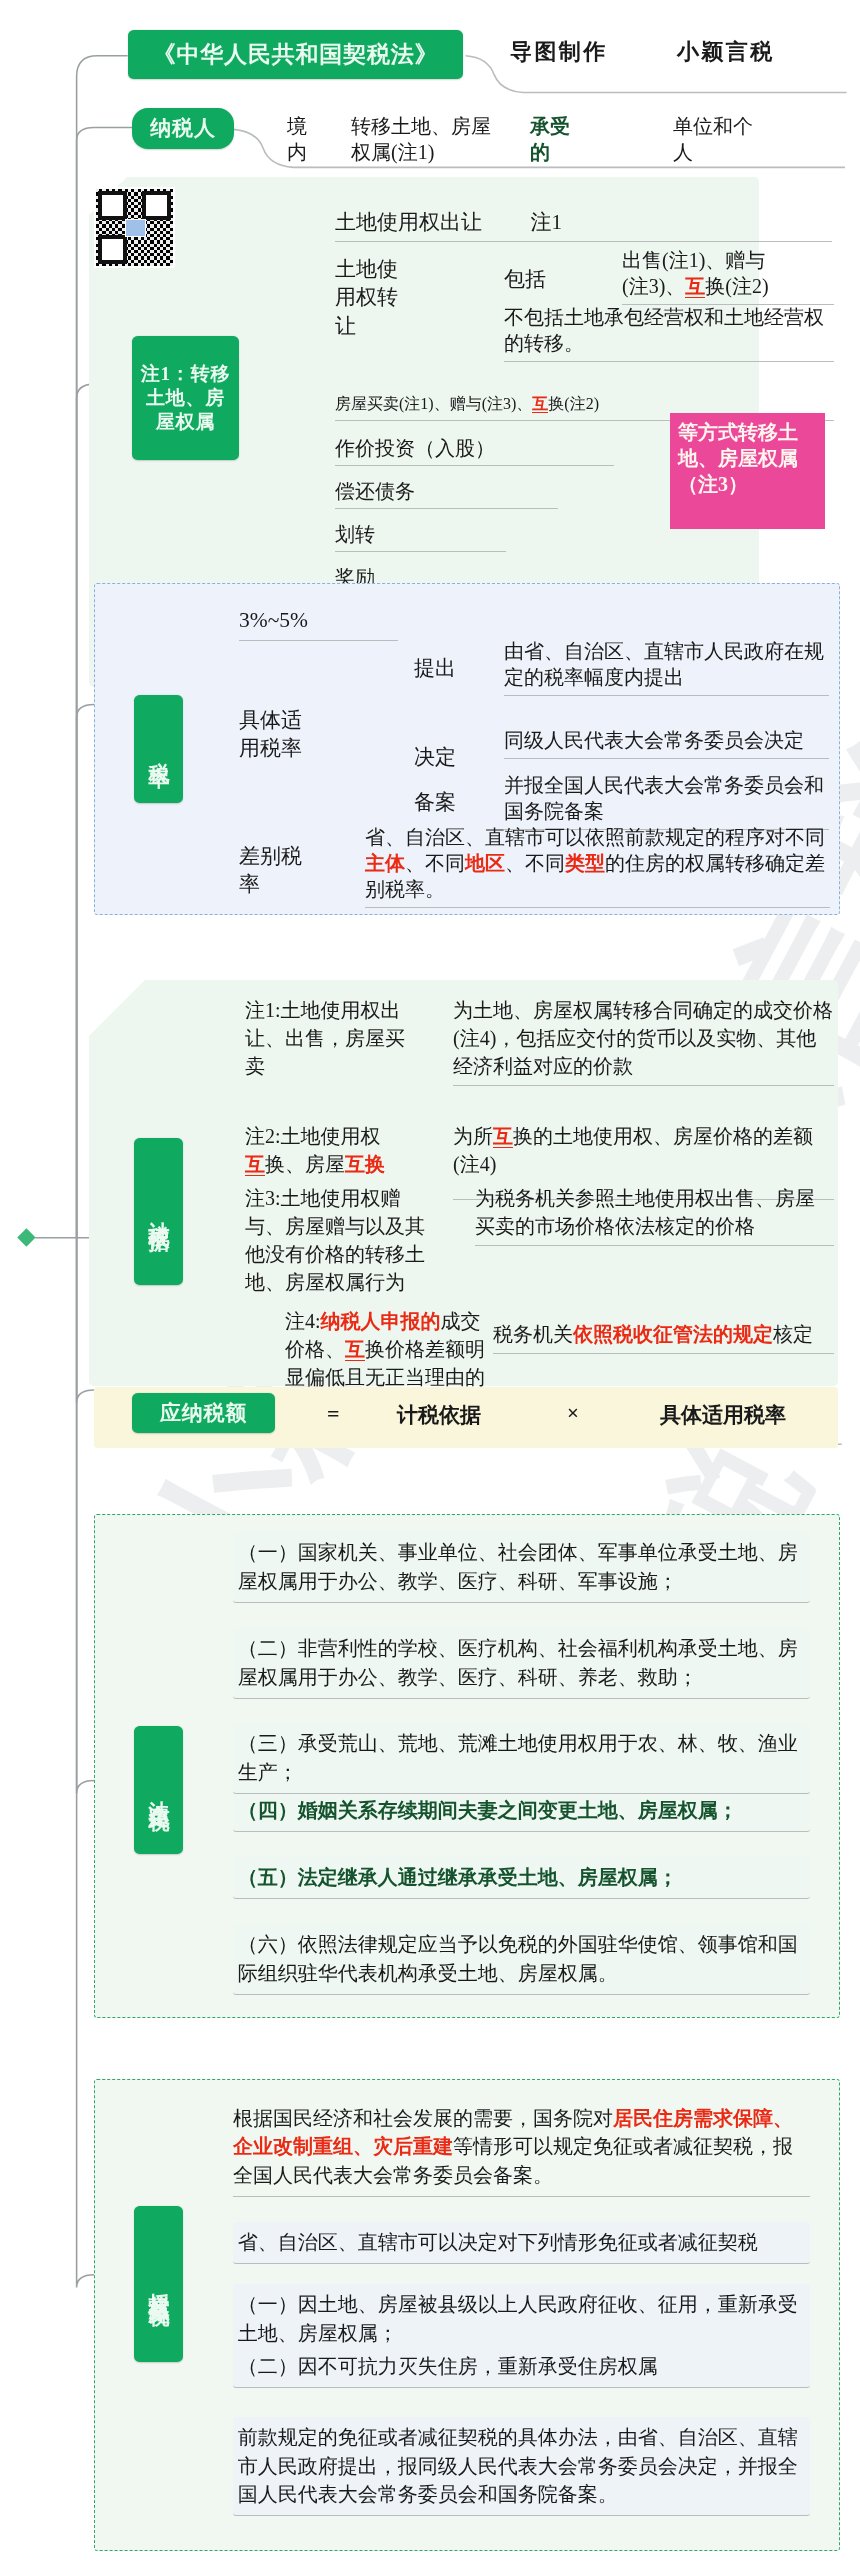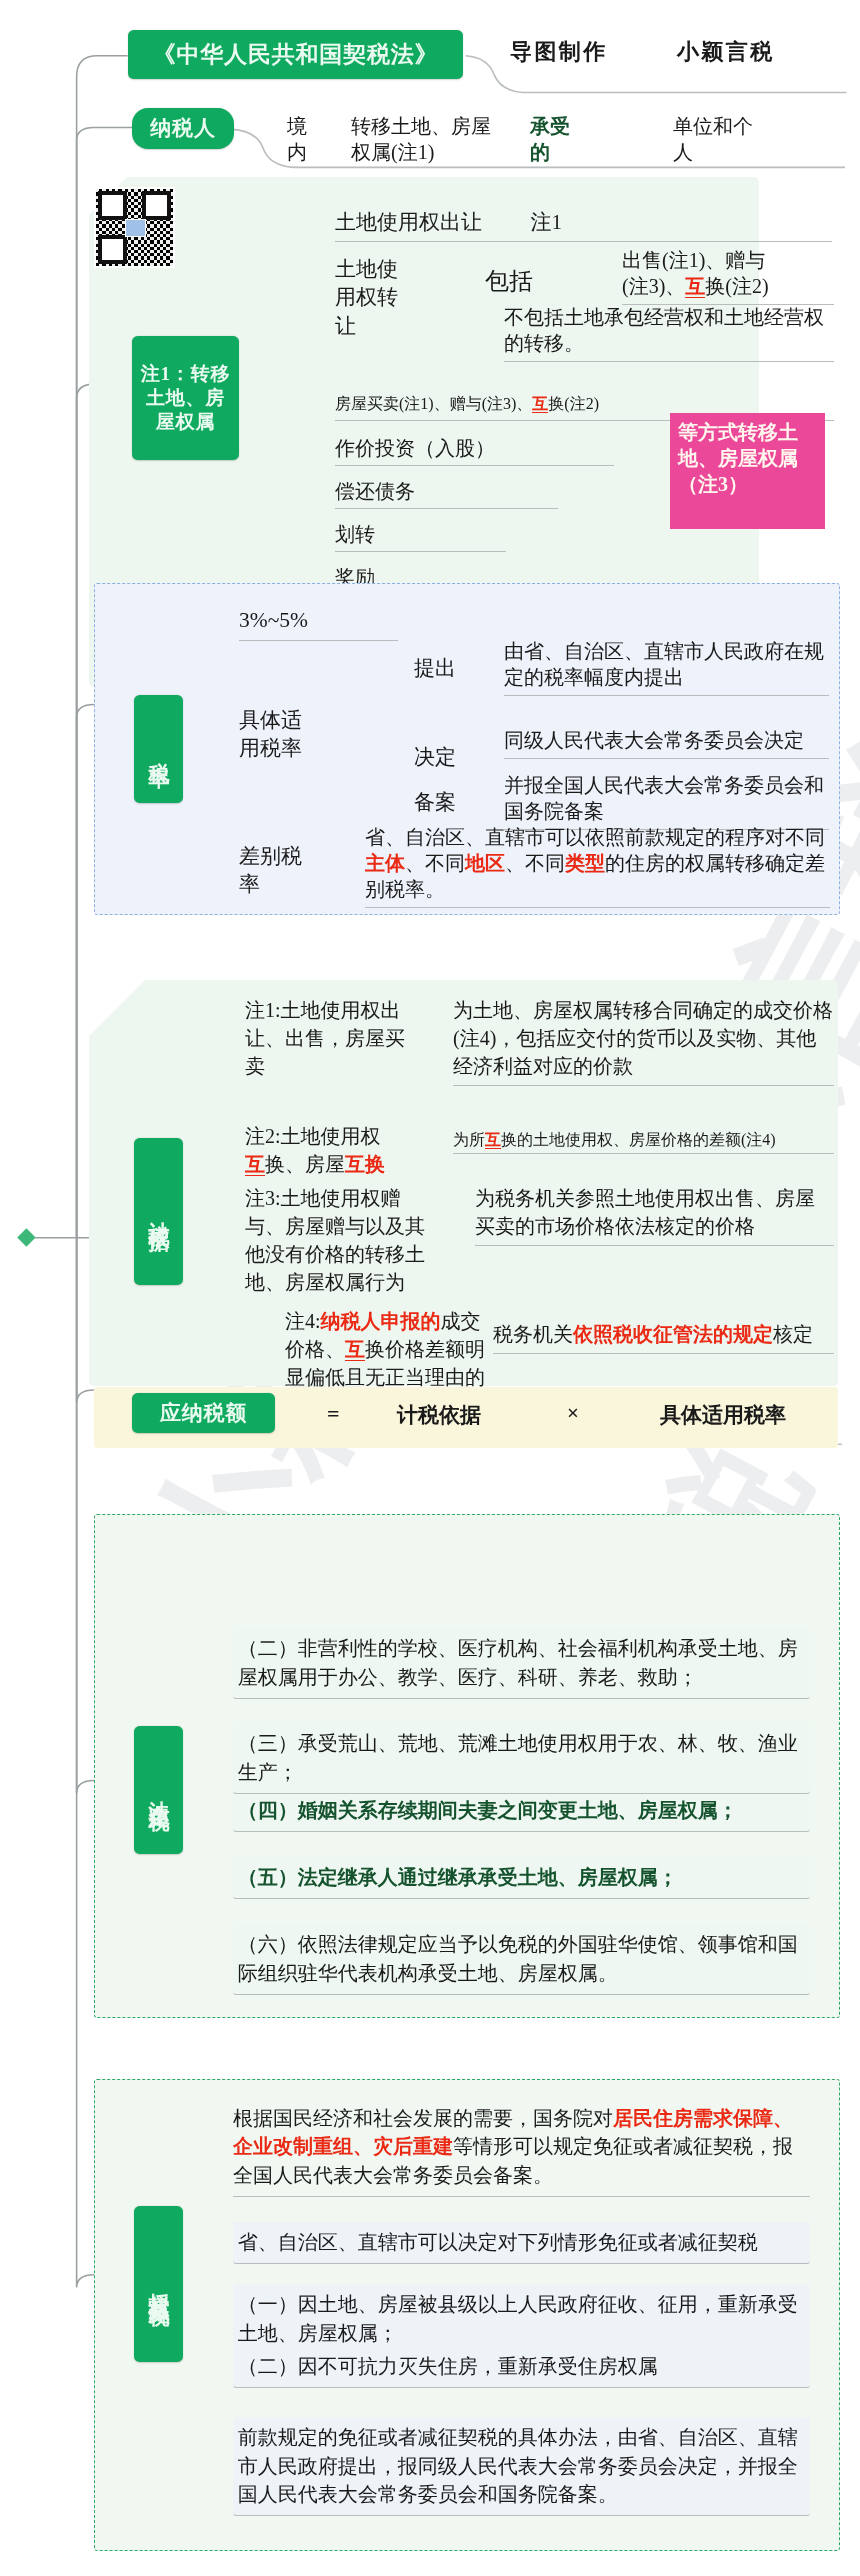--- a/index.html
+++ b/index.html
@@ -179,21 +179,21 @@
   </div>
 
   <div class="leaf ul" style="left:335px;top:209px;width:497px;font-size:21px;padding-bottom:4.8px;">
     <span>土地使用权出让</span>
     <span style="display:inline-block;width:38px;"></span>
     <span>注1</span>
   </div>
 
   <div class="leaf" style="left:335px;top:255px;width:73px;font-size:21px;line-height:1.35;">土地使用权转让</div>
 
-  <div class="leaf" style="left:485px;top:266px;font-size:24px;">包括</div>
+  <div class="leaf" style="left:504px;top:266px;font-size:21px;">包括</div>
   <div class="leaf ul" style="left:622px;top:247px;width:212px;font-size:20px;padding-bottom:4.8px;">
     <span>出售(注1)、赠与</span><br>
     <span>(注3)、</span><span class="redb uline">互</span><span>换(注2)</span>
   </div>
   <div class="leaf ul" style="left:504px;top:304px;width:330px;font-size:20px;padding-bottom:4.8px;">不包括土地承包经营权和土地经营权的转移。</div>
 
   <div class="leaf ul" style="left:335px;top:394px;width:499px;font-size:16px;padding-bottom:4.8px;">
     <span>房屋买卖(注1)、赠与(注3)、</span><span class="redb uline">互</span><span>换(注2)</span>
   </div>
 
@@ -235,21 +235,21 @@
     <span>计税依据</span>
   </div>
 
   <div class="leaf" style="left:245px;top:996px;width:169px;font-size:20px;line-height:1.4;">注1:土地使用权出让、出售，房屋买卖</div>
   <div class="leaf ul" style="left:453px;top:996px;width:381px;font-size:20px;line-height:1.4;padding-bottom:4.8px;">为土地、房屋权属转移合同确定的成交价格(注4)，包括应交付的货币以及实物、其他经济利益对应的价款</div>
 
   <div class="leaf" style="left:245px;top:1122px;width:172px;font-size:20px;line-height:1.4;">
     <span>注2:土地使用权</span><br>
     <span class="redb uline">互</span><span>换、房屋</span><span class="redb">互换</span>
   </div>
-  <div class="leaf ul" style="left:453px;top:1122px;width:381px;font-size:16px;line-height:1.4;padding-bottom:2px;margin-top:7px;">
+  <div class="leaf ul" style="left:453px;top:1122px;width:381px;font-size:20px;line-height:1.4;padding-bottom:21px;">
     <span>为所</span><span class="redb uline">互</span><span>换的土地使用权、房屋价格的差额(注4)</span>
   </div>
 
   <div class="leaf" style="left:245px;top:1184px;width:194px;font-size:20px;line-height:1.4;">注3:土地使用权赠与、房屋赠与以及其他没有价格的转移土地、房屋权属行为</div>
   <div class="leaf ul" style="left:475px;top:1184px;width:359px;font-size:20px;line-height:1.4;padding-bottom:4.8px;">为税务机关参照土地使用权出售、房屋买卖的市场价格依法核定的价格</div>
 
   <div class="leaf" style="left:245px;top:1307px;width:202px;font-size:20px;line-height:1.4;margin-left:40px;">
     <span>注4:</span><span class="redb">纳税人申报的</span><span>成交价格、</span><span class="redb uline">互</span><span>换价格差额明显偏低且无正当理由的</span>
   </div>
   <div class="leaf ul" style="left:493px;top:1320px;width:341px;font-size:20px;line-height:1.4;padding-bottom:4.8px;">
@@ -264,20 +264,21 @@
   <div class="eq" style="left:397px;top:1401px;font-size:21px;">计税依据</div>
   <div class="eq" style="left:567px;top:1401px;font-size:21px;">×</div>
   <div class="eq" style="left:660px;top:1401px;font-size:21px;">具体适用税率</div>
 
   <div class="panel p-green" style="left:94px;top:1514px;width:744px;height:502px;"></div>
 
   <div class="gnode v" style="left:134px;top:1726px;width:49px;height:128px;font-size:21px;">
     <span>法定免税</span>
   </div>
 
+  <div class="leaf ul p-lightgreen" style="left:233px;top:1532px;width:577px;font-size:20px;line-height:1.42;padding:6.4px 4.8px;box-sizing:border-box;text-indent:0;">（一）国家机关、事业单位、社会团体、军事单位承受土地、房屋权属用于办公、教学、医疗、科研、军事设施；</div>
   <div class="leaf ul p-lightgreen" style="left:233px;top:1628px;width:577px;font-size:20px;line-height:1.42;padding:6.4px 4.8px;box-sizing:border-box;">（二）非营利性的学校、医疗机构、社会福利机构承受土地、房屋权属用于办公、教学、医疗、科研、养老、救助；</div>
   <div class="leaf ul p-lightgreen red" style="left:233px;top:1790px;width:577px;font-size:20px;line-height:1.42;padding:6.4px 4.8px;box-sizing:border-box;font-weight:bold;">（四）婚姻关系存续期间夫妻之间变更土地、房屋权属；</div>
   <div class="leaf ul p-lightgreen" style="left:233px;top:1723px;width:577px;font-size:20px;line-height:1.42;padding:6.4px 4.8px;box-sizing:border-box;">（三）承受荒山、荒地、荒滩土地使用权用于农、林、牧、渔业生产；</div>
   <div class="leaf ul p-lightgreen red" style="left:233px;top:1857px;width:577px;font-size:20px;line-height:1.42;padding:6.4px 4.8px;box-sizing:border-box;font-weight:bold;">（五）法定继承人通过继承承受土地、房屋权属；</div>
   <div class="leaf ul p-lightgreen" style="left:233px;top:1924px;width:577px;font-size:20px;line-height:1.42;padding:6.4px 4.8px;box-sizing:border-box;">（六）依照法律规定应当予以免税的外国驻华使馆、领事馆和国际组织驻华代表机构承受土地、房屋权属。</div>
 
   <div class="panel p-green" style="left:94px;top:2079px;width:744px;height:470px;"></div>
 
   <div class="gnode v" style="left:134px;top:2206px;width:49px;height:156px;font-size:21px;">
     <span>授权减免税</span>

